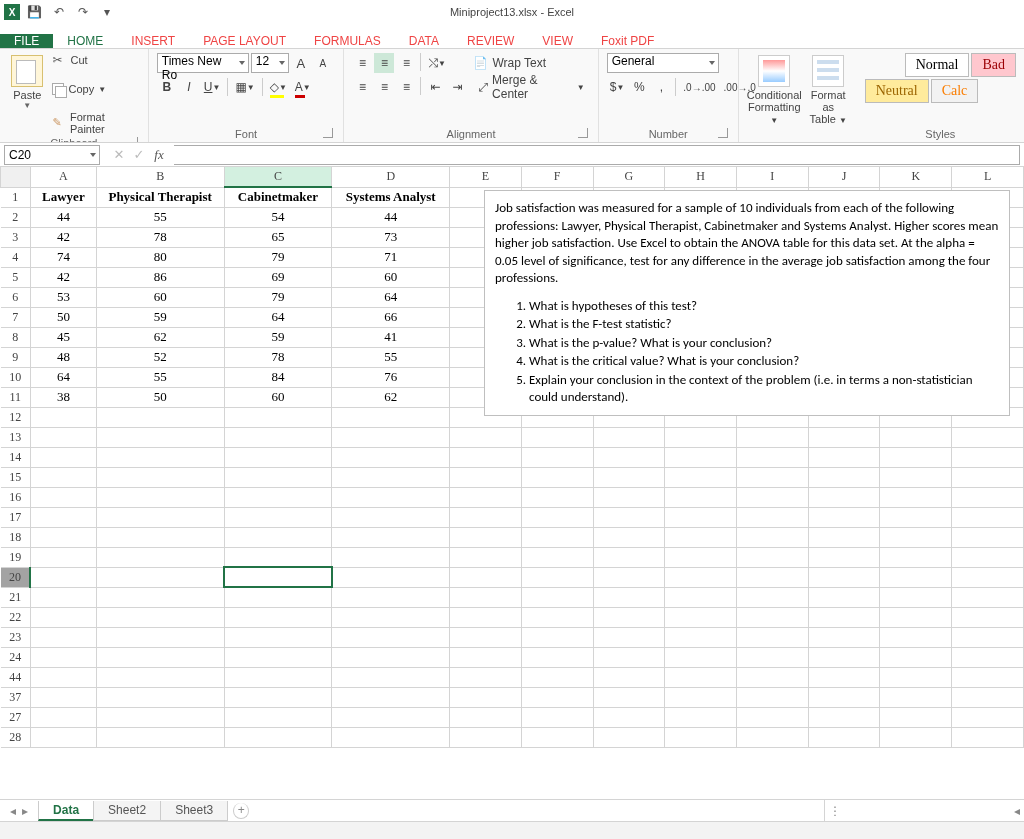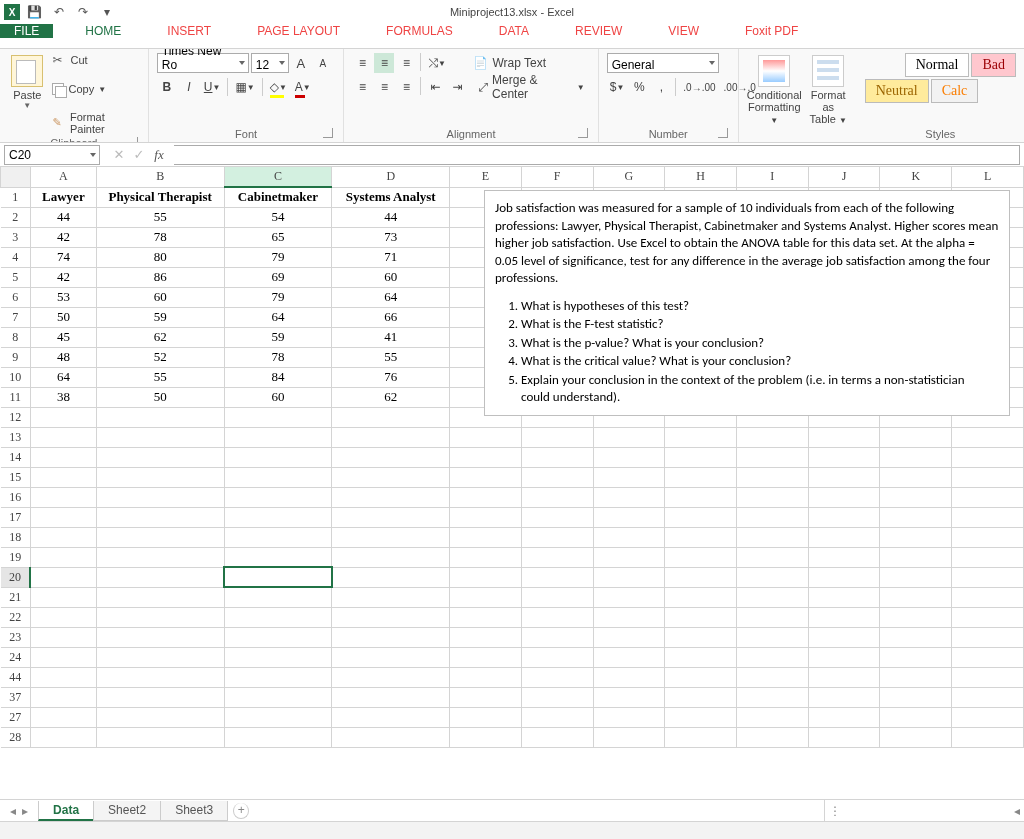--- a/index.html
+++ b/index.html
@@ -6,21 +6,21 @@
   body { font-family: "Segoe UI", Tahoma, sans-serif; font-size: 12px; background: #fff; user-select: none; overflow: hidden; width: 1024px; height: 839px; position: relative; }
 
   
   .titlebar { height: 24px; background: #fff; display: flex; align-items: center; position: relative; }
   .qat { display: flex; align-items: center; gap: 6px; padding-left: 4px; }
   .xl-logo { width: 16px; height: 16px; background: #217346; color: #fff; font-weight: bold; font-size: 10px; display:flex;align-items:center;justify-content:center; }
   .qat .qat-btn { width: 18px; height: 18px; display:flex;align-items:center;justify-content:center; color:#555; font-size:12px; }
   .titlebar .title { position: absolute; left: 50%; transform: translateX(-50%); color: #444; font-size: 11px; }
 
   
-  .tabs-row { height: 25px; display: flex; align-items: flex-start; background: #fff; border-bottom: 1px solid #d4d4d4; gap: 18px; }
+  .tabs-row { height: 25px; display: flex; align-items: flex-end; background: #fff; border-bottom: 1px solid #d4d4d4; }
   .file-tab { background: #217346; color: #fff; padding: 0 14px; display: flex; align-items: center; font-size: 12px; }
   .tab { padding: 0 14px; display: flex; align-items: center; color: #ef4444; font-size: 12px; cursor: pointer; }
   .tab.active { color: #217346; }
   .tab.active::after { content:""; }
 
   
   .ribbon { height: 94px; background: #f9f9f9; border-bottom: 1px solid #d4d4d4; display: flex; align-items: stretch; overflow: hidden; }
   .group { border-right: 1px solid #e1e1e1; padding: 4px 8px 2px; display: flex; flex-direction: column; justify-content: space-between; }
   .group-label { text-align: center; color: #666; font-size: 11px; padding-top: 2px; position: relative; }
   .group-body { flex:1; display:flex; align-items:flex-start; gap:6px; }
@@ -33,21 +33,21 @@
   .clip-right { display:flex;flex-direction:column;gap:16px;font-size:11px;color:#444;}
   .clip-right div{display:flex;align-items:center;gap:4px;}
   .mini-ic{width:14px;height:14px;display:inline-block;}
   .cut-ic::before{content:"✂";font-size:12px;color:#555;}
   .copy-ic{border:1px solid #aaa;background:#fff;position:relative;width:12px;height:12px;}
   .copy-ic::after{content:"";position:absolute;left:2px;top:2px;width:10px;height:10px;border:1px solid #aaa;background:#fff;}
   .brush-ic::before{content:"✎";color:#c96;}
 
   .font-box{display:flex;flex-direction:column;gap:4px;}
   .font-row{display:flex;gap:2px;align-items:center;}
-  .combo{height:20px;border:1px solid #ababab;background:#fff;display:flex;align-items:flex-end;padding:0 14px 0 4px;font-size:12px;position:relative;}
+  .combo{height:20px;border:1px solid #ababab;background:#fff;display:flex;align-items:flex-start;padding:0 14px 0 4px;font-size:12px;position:relative;}
   .combo .caret{position:absolute;right:3px;top:7px;border-left:3px solid transparent;border-right:3px solid transparent;border-top:4px solid #666;}
   .btn{height:20px;min-width:20px;border:1px solid transparent;display:flex;align-items:center;justify-content:center;font-size:12px;color:#444;padding:0 2px;}
   .sep{width:1px;height:18px;background:#ccc;margin:0 2px;}
   .grow-a{font-size:13px;} .shrink-a{font-size:10px;}
 
   .align-box{display:flex;flex-direction:column;gap:4px;}
   .align-rows{display:flex;gap:2px;}
 
   .num-combo{width:112px;}
   .merge-block{display:flex;align-items:center;gap:4px;border:1px solid transparent;padding:0 4px;height:20px;font-size:12px;color:#444;}
@@ -75,32 +75,32 @@
   .formula-input{flex:1;height:20px;border:1px solid #ababab;border-left:none;margin-right:4px;}
 
   
   .grid-wrap{position:relative;height:636px;overflow:hidden;background:#fff;}
   table.grid{border-collapse:collapse;table-layout:fixed;}
   .grid th,.grid td{border:1px solid #d4d4d4;height:20px;padding:0;font-size:13px;font-family:"Times New Roman",serif;color:#000;}
   .grid thead th{background:#fff;color:#444;font-weight:normal;font-family:"Segoe UI";font-size:12px;text-align:center;position:relative;border-top:none;}
   .grid thead th.sel-col{background:#d3f0e0;border-bottom:2px solid #217346;}
   .grid .corner{background:#f0f0f0;width:30px;}
   .grid tbody th{background:#fff;font-weight:normal;font-family:"Segoe UI";font-size:12px;color:#444;text-align:center;width:30px;border-left:none;}
-  .grid tbody th.sel-row{background:#e5e5e5;border-right:2px solid #217346;}
+  .grid tbody th.sel-row{background:#a3a3a3;border-right:2px solid #217346;}
   .grid td{text-align:center;}
   .grid tr.header-row td{font-weight:bold;}
   .active-cell{outline:2px solid #217346;outline-offset:-1px;background:#fff;}
 
   .col-A{width:66px;} .col-B{width:128px;} .col-C{width:108px;} .col-D{width:118px;}
   .col-E,.col-F,.col-G,.col-H,.col-I,.col-J,.col-K,.col-L{width:72px;}
 
   
   .textbox{position:absolute;left:484px;top:23px;width:526px;border:1px solid #bfbfbf;background:#fff;padding:8px 10px;font-family:Calibri,sans-serif;font-size:13px;color:#000;line-height:1.35;}
   .textbox ol{margin:10px 0 0 18px;}
-  .textbox li{margin:1px 8px;}
+  .textbox li{margin:1px 16px;}
 
   
   .sheetbar{position:absolute;left:0;right:0;bottom:18px;height:22px;border-top:1px solid #d4d4d4;background:#fff;display:flex;align-items:center;}
   .nav-arrows{display:flex;gap:6px;padding:0 10px;color:#888;}
   .sheet-tab{padding:2px 14px;border:1px solid #ccc;border-top:none;font-size:12px;background:#f4f4f4;color:#555;margin-right:-1px;cursor:pointer;}
   .sheet-tab.active{background:#fff;color:#217346;font-weight:bold;border-bottom:2px solid #217346;}
   .new-sheet{width:22px;text-align:center;color:#888;border:1px solid #ccc;border-top:none;border-radius:50%;width:16px;height:16px;line-height:14px;margin-left:6px;font-size:12px;}
 
   .statusbar{position:absolute;left:0;right:0;bottom:0;height:18px;background:#f3f3f3;border-top:1px solid #d4d4d4;display:flex;justify-content:flex-end;align-items:center;padding:0 6px;color:#666;font-size:11px;gap:8px;}
   .scroll-h{position:absolute;right:0;bottom:18px;height:22px;width:200px;border-top:1px solid #d4d4d4;border-left:1px solid #d4d4d4;display:flex;align-items:center;justify-content:space-between;padding:0 4px;color:#888;}

